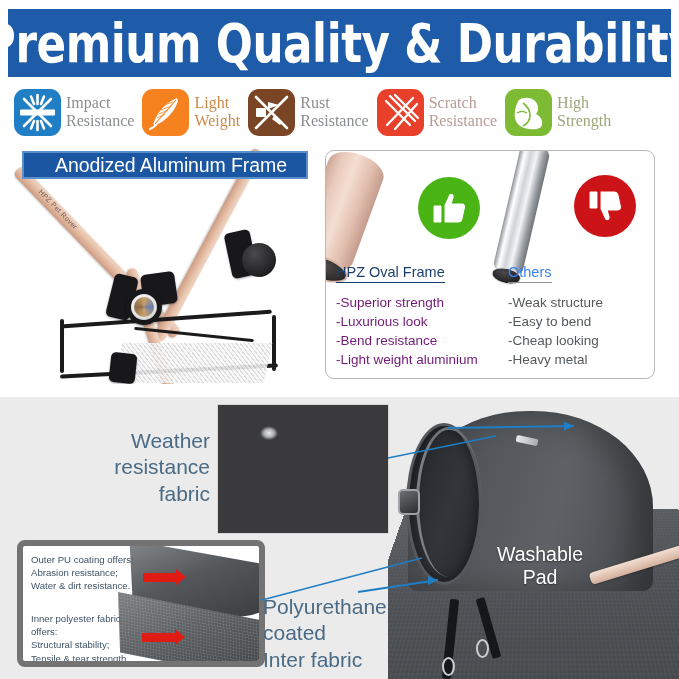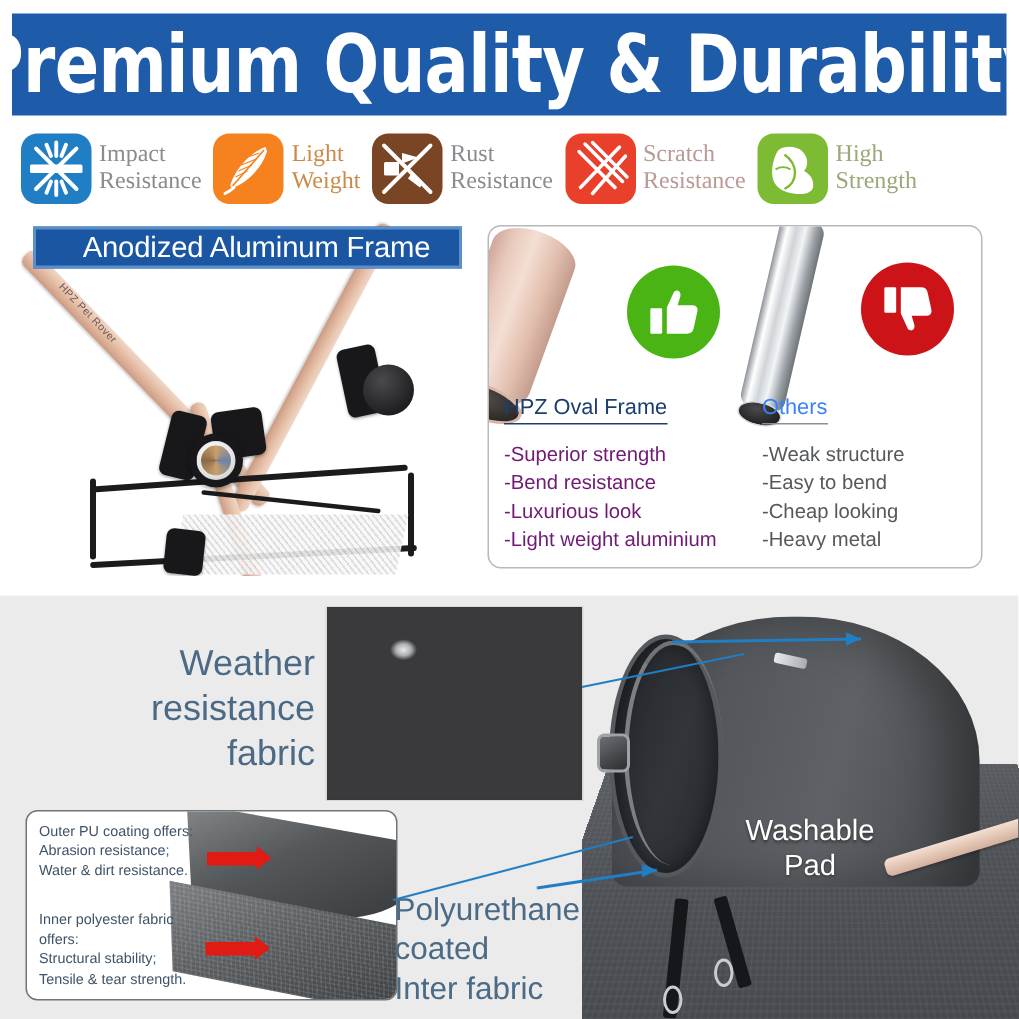--- a/index.html
+++ b/index.html
@@ -217,30 +217,30 @@
       radial-gradient(ellipse 6px 5px at 88% 52%, #d9dbdd 0%, #8d8f92 55%, #2d2d30 100%),
       repeating-linear-gradient(45deg, #3a3a3d 0px, #3a3a3d 1px, #151517 1px, #151517 2px);
     box-shadow: 0 0 0 1px #d7d7d7;
   }
 
   #weather-text {
     position: absolute;
     left: 88px; top: 31px; width: 122px;
     text-align: right;
     color: #4a6a85;
-    font-size: 24px; line-height: 1.26;
+    font-size: 21px; line-height: 1.26;
   }
   #weather-text span { display: block; }
 
   
   #pu-box {
     position: absolute;
     left: 17px; top: 143px; width: 248px; height: 127px;
     background: #ffffff;
-    border: 1px solid #737373;
+    border: 6px solid #737373;
     border-radius: 8px;
     overflow: hidden;
   }
   .pu-sheet {
     position: absolute;
     background: linear-gradient(160deg,#6e7174 0%,#47494c 45%,#2d2f31 100%);
   }
   .pu-sheet.outer {
     left: 108px; top: 8px; width: 152px; height: 62px;
     border-radius: 0 0 55% 4px / 0 0 70% 4px;
@@ -524,22 +524,22 @@
       <div class="verdict good" style="background:#49b414;">
         <svg viewBox="0 0 40 40" aria-hidden="true">
           <path d="M15 17 L20 6 C23 4 26 6 25 10 L23.5 15 L33 15 C35.5 15 37 17 36.5 19.5
                    L34 31 C33.5 33.5 31.5 35 29 35 L15 35 Z" fill="#ffffff" stroke="#49b414" stroke-width="1.1"></path>
           <rect x="4" y="17" width="9" height="18" rx="1.4" fill="#ffffff" stroke="#49b414" stroke-width="1.1"></rect>
         </svg>
       </div>
       <div class="cmp-heading">HPZ Oval Frame</div>
       <ul class="cmp-list">
         <li>-Superior strength</li>
+        <li>-Luxurious look</li>
         <li>-Bend resistance</li>
-        <li>-Luxurious look</li>
         <li>-Light weight aluminium</li>
       </ul>
     </div>
 
     <div class="cmp-col cmp-right">
       <div class="round-tube">
         <div class="round-body"></div>
         <div class="round-cap"></div>
       </div>
       <div class="verdict bad" style="background:#cc1418;">

